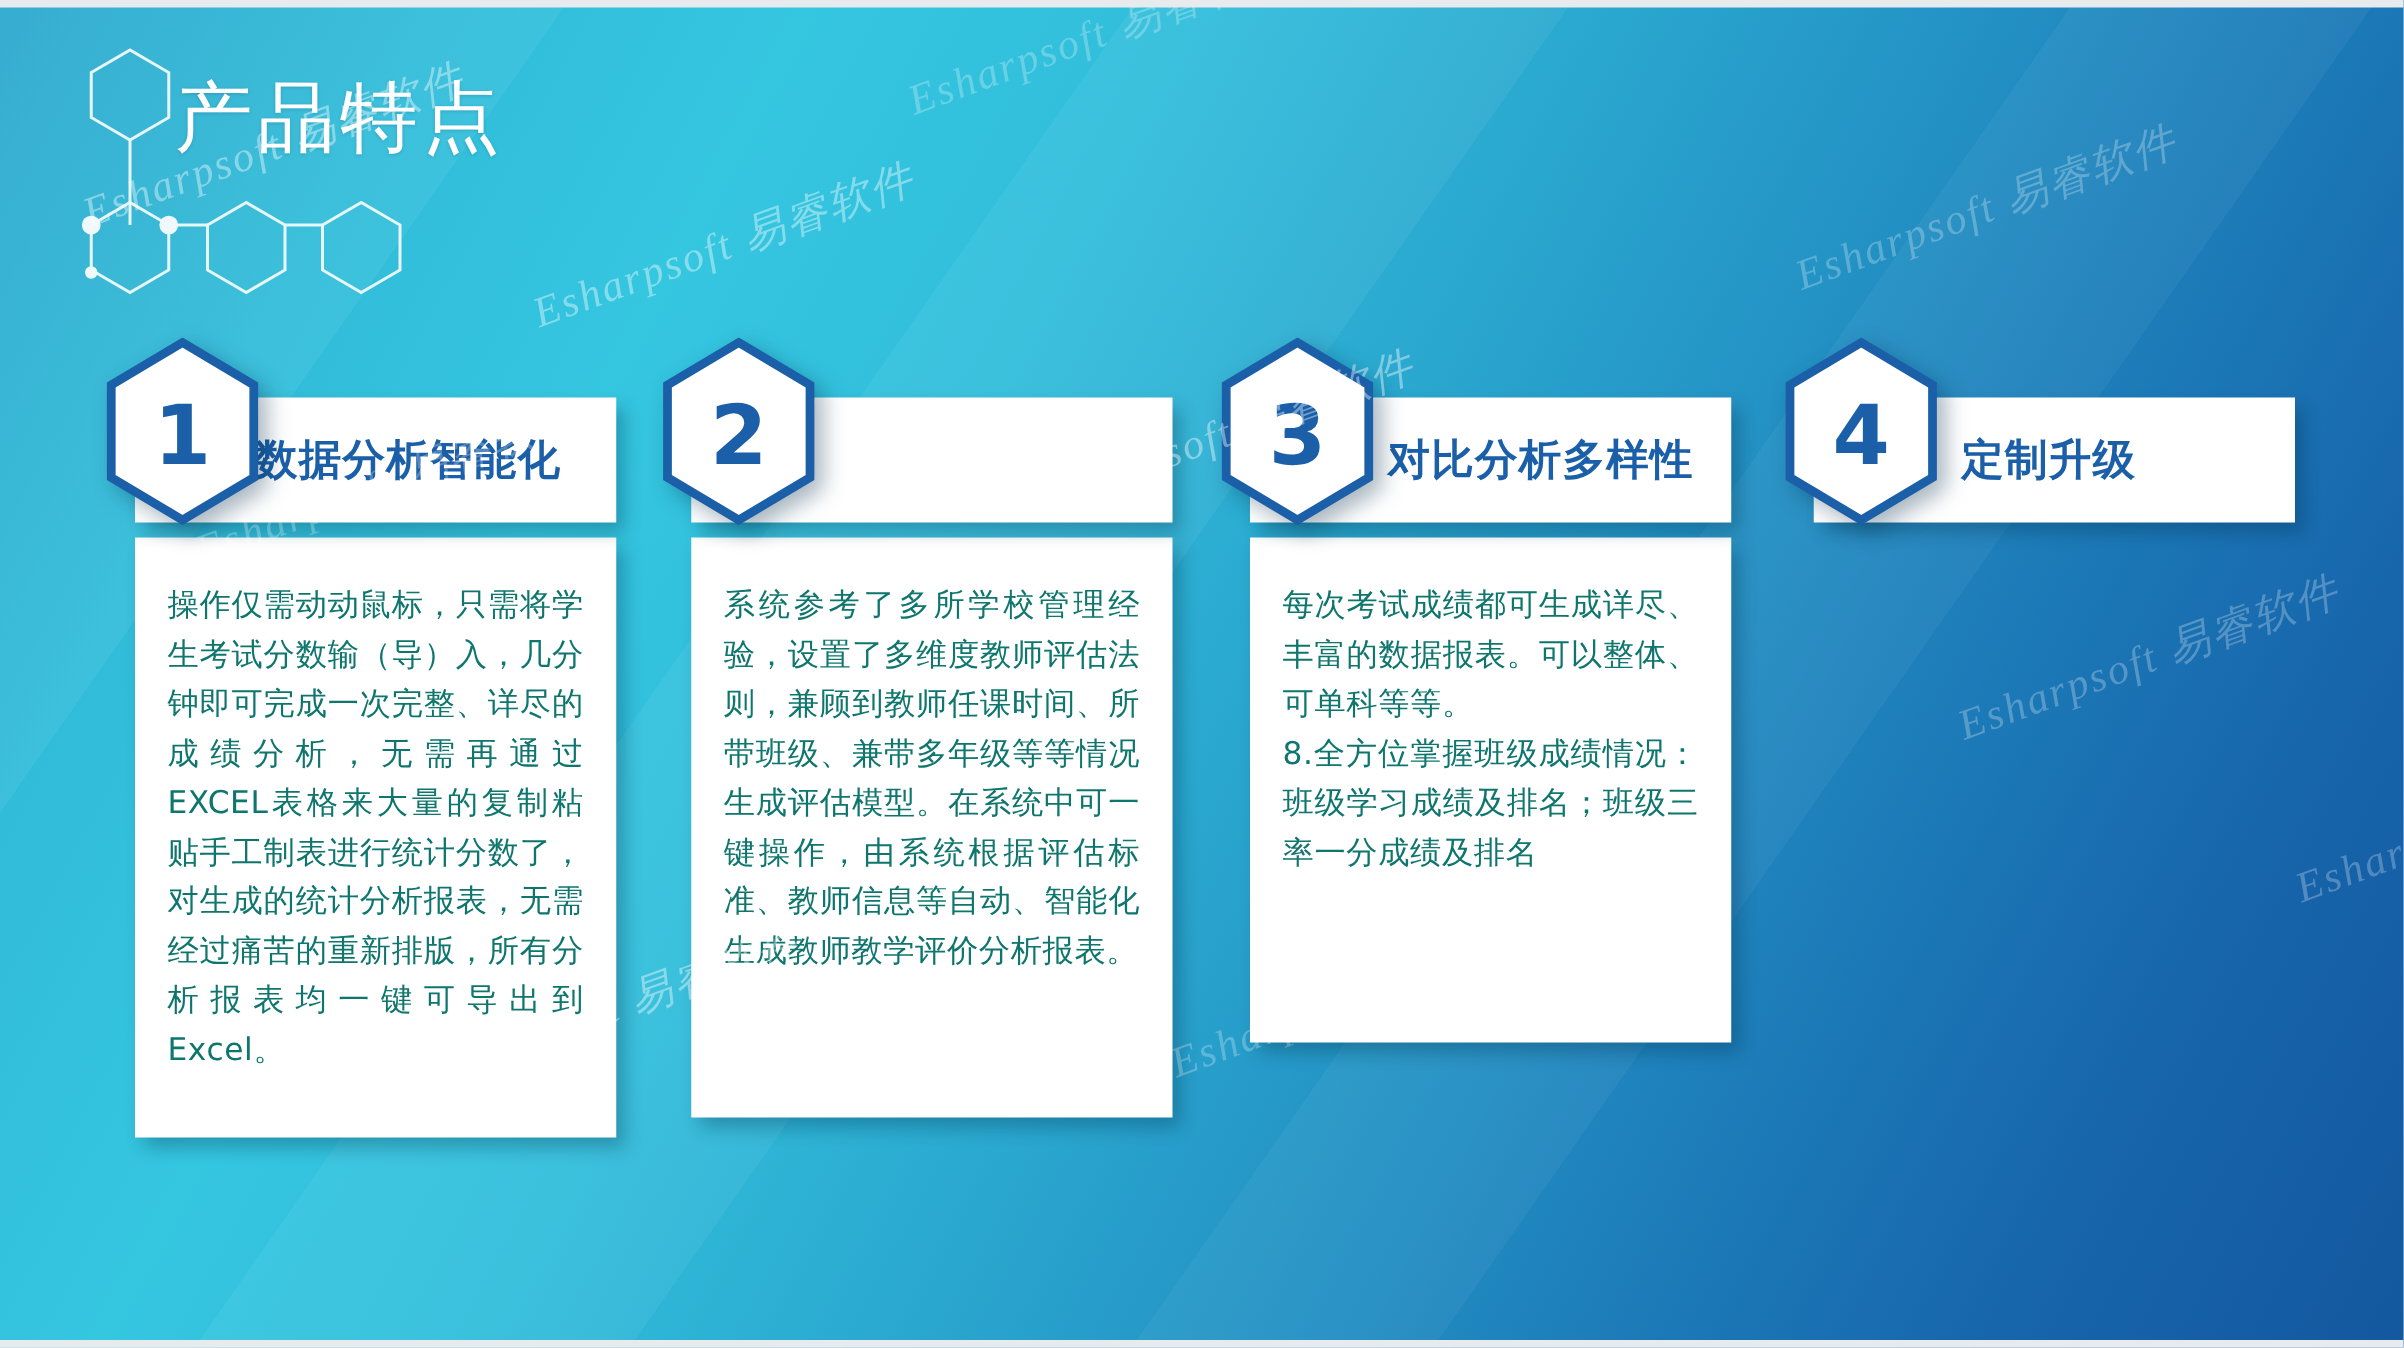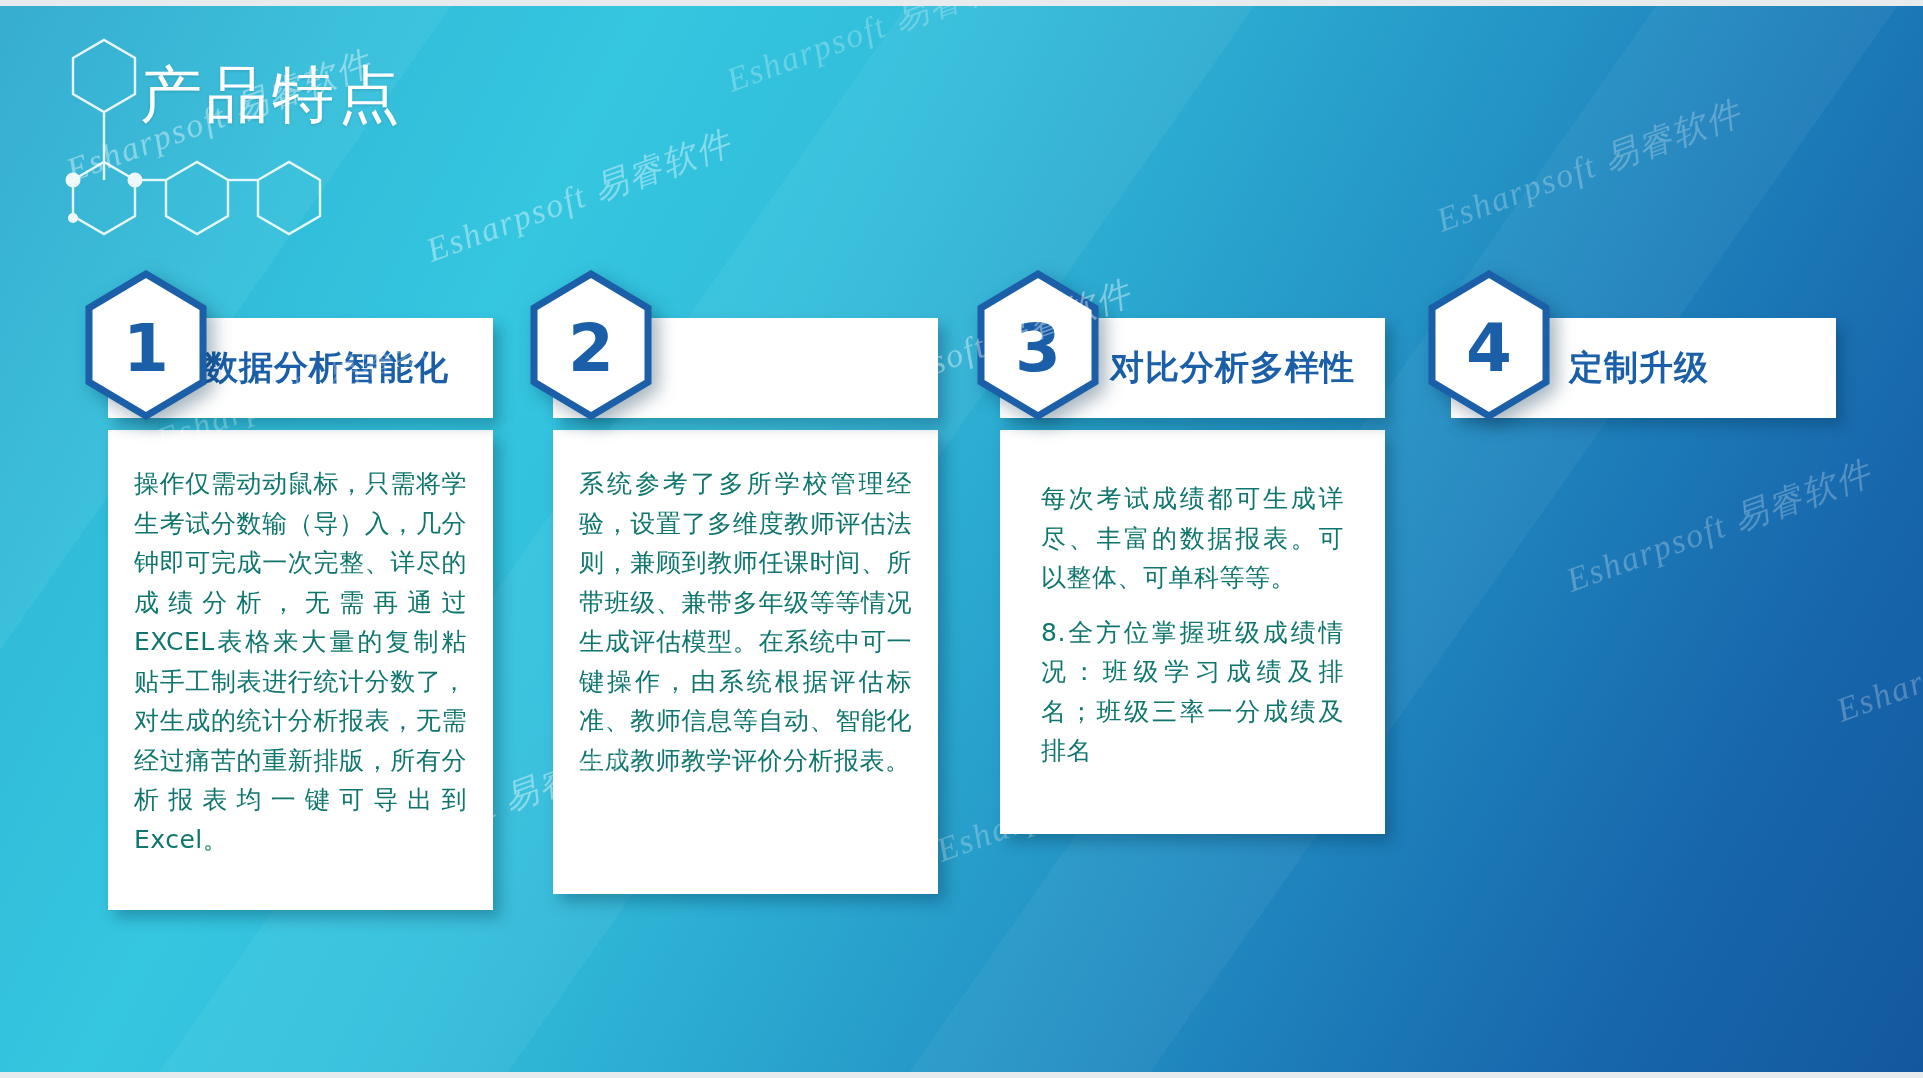--- a/index.html
+++ b/index.html
@@ -99,21 +99,21 @@
     box-shadow:7px 8px 14px rgba(0,46,74,.32);
     padding:34px 26px 30px 26px;
     color:#0f766e;font-size:25px;line-height:1.58;
     letter-spacing:.5px;text-align:justify;
     font-family:"DejaVu Sans","Liberation Sans",sans-serif;
   }
   .card.c1 .body{min-height:416px;}
   .card.c2 .body{min-height:400px;}
   .card.c3 .body{min-height:340px;}
   .card.c4 .body{min-height:368px;}
-  .body p{margin:15px;}
+  .body p{margin:0;}
 </style>
 </head>
 <body>
 
 <div id="stage">
 
   <div class="molecule">
     <svg width="330" height="220" viewBox="0 0 330 220" fill="none" xmlns="http://www.w3.org/2000/svg">
       <g stroke="#ffffff" stroke-width="2.4" fill="none" opacity="0.95">
         <polygon points="31,36 62,18 93,36 93,72 62,90 31,72"></polygon>

